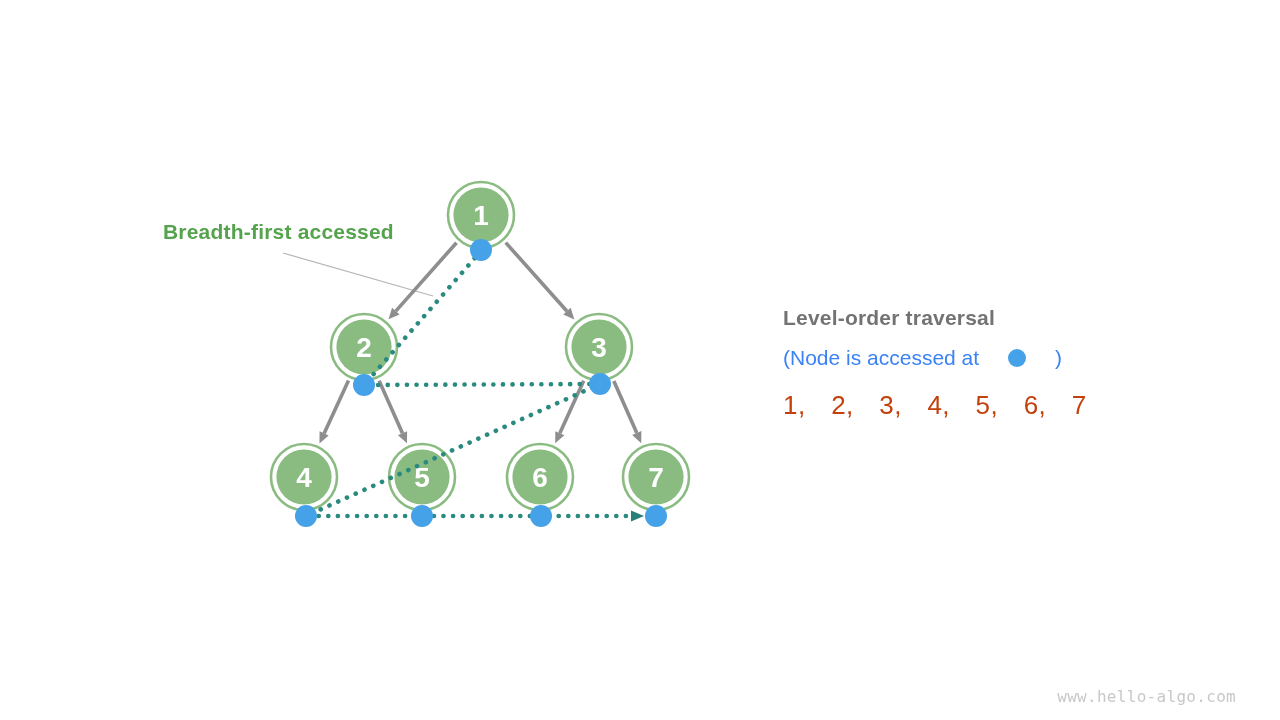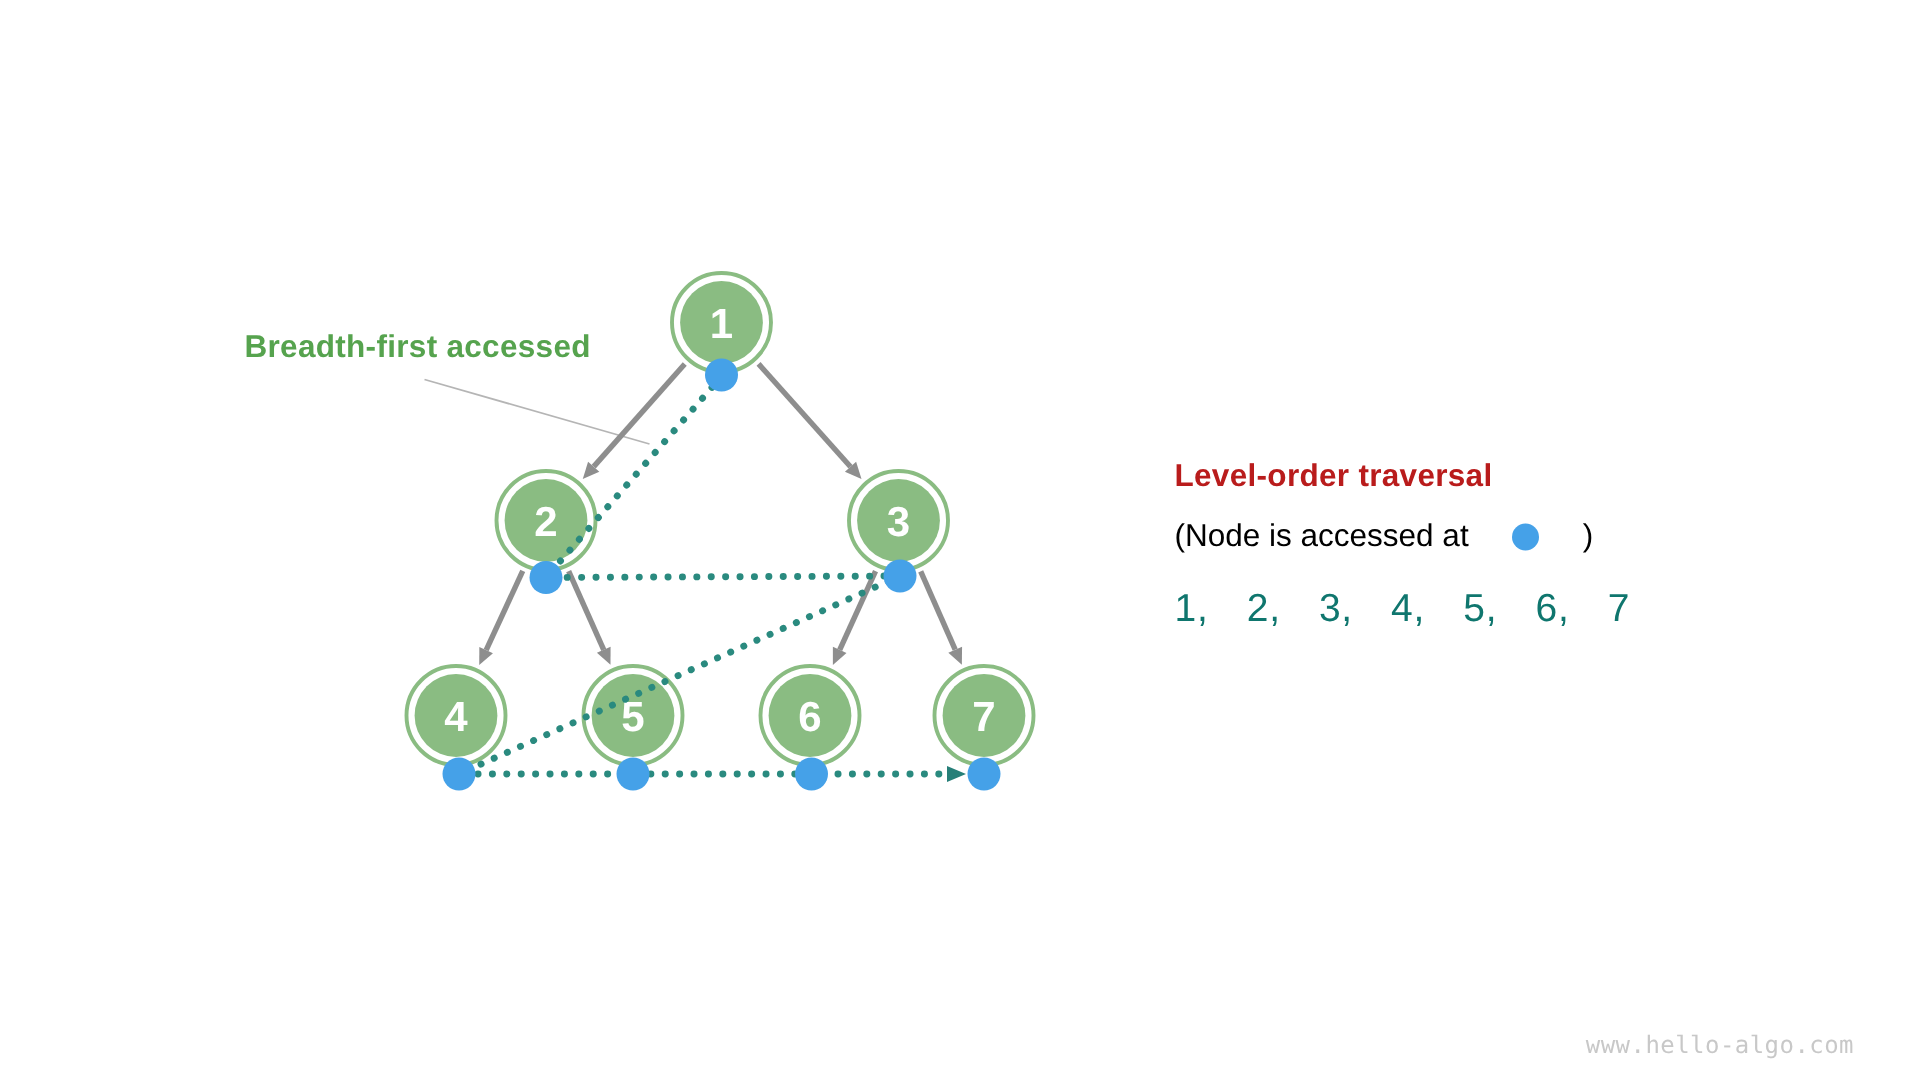--- a/index.html
+++ b/index.html
@@ -13,34 +13,34 @@
   .diagram-svg { position: absolute; left: 0; top: 0; }
 
   .breadth-label {
     position: absolute; left: 163px; top: 221px;
     font-size: 21px; font-weight: bold; color: #56a34e;
     letter-spacing: 0.2px; line-height: 1;
   }
 
   .legend { position: absolute; left: 783px; top: 307px; }
   .legend-heading {
-    font-size: 21px; font-weight: bold; color: #b91c1c;
+    font-size: 21px; font-weight: bold; color: #737373;
     line-height: 1; letter-spacing: 0.2px;
   }
   .legend-note {
-    margin-top: 18px; font-size: 21px; color: #000000;
+    margin-top: 18px; font-size: 21px; color: #3b82f6;
     display: flex; align-items: center; line-height: 1.1; gap: 20px;
   }
   .note-dot {
     display: inline-block; width: 18px; height: 18px;
     border-radius: 50%; background: #45a1e8;
     margin: 0 9px 0 9px; flex: 0 0 auto;
   }
   .legend-seq {
-    margin-top: 23px; font-size: 26px; color: #0f766e;
+    margin-top: 23px; font-size: 26px; color: #c2410c;
     white-space: pre; word-spacing: 5px; line-height: 1; letter-spacing: 0.5px;
   }
 
   .watermark {
     position: absolute; right: 44px; bottom: 14px;
     font-family: "DejaVu Sans Mono", monospace;
     font-size: 16px; color: #c8c8c8; letter-spacing: 0.3px;
   }
 
   .node-label-text {

